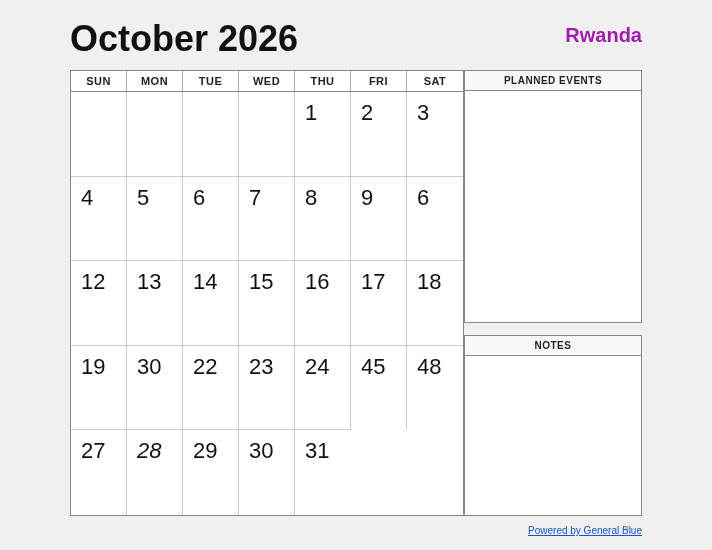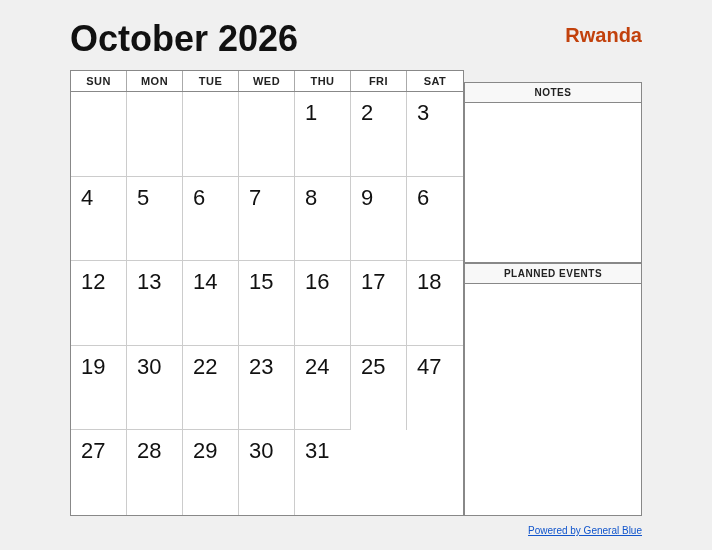--- a/index.html
+++ b/index.html
@@ -36,21 +36,21 @@
 
     .month-title {
       font-size: 36px;
       font-weight: bold;
       color: #111;
     }
 
     .country-name {
       font-size: 20px;
       font-weight: bold;
-      color: #c2410c;
+      color: #a21caf;
       margin-top: 6px;
     }
 
     .main-content {
       display: flex;
       flex: 1;
       gap: 0;
     }
 
     .calendar-area {
@@ -209,37 +209,37 @@
         <div class="calendar-cell">16</div>
         <div class="calendar-cell">17</div>
 
         <div class="calendar-cell">18</div>
         <div class="calendar-cell">19</div>
         <div class="calendar-cell">30</div>
         <div class="calendar-cell">22</div>
         <div class="calendar-cell">23</div>
         <div class="calendar-cell">24</div>
 
-        <div class="calendar-cell" style="border-bottom:none;">25</div>
-        <div class="calendar-cell" style="border-bottom:none;">47</div>
+        <div class="calendar-cell" style="border-bottom:none;">45</div>
+        <div class="calendar-cell" style="border-bottom:none;">48</div>
         <div class="calendar-cell" style="border-bottom:none;">27</div>
-        <div class="calendar-cell" style="border-bottom:none;">28</div>
+        <div class="calendar-cell" style="border-bottom:none;font-style:italic;">28</div>
         <div class="calendar-cell" style="border-bottom:none;">29</div>
         <div class="calendar-cell" style="border-bottom:none;">30</div>
         <div class="calendar-cell" style="border-bottom:none;">31</div>
       </div>
     </div>
 
     <div class="sidebar">
+      <div class="sidebar-box planned">
+        <div class="sidebar-box-header">PLANNED EVENTS</div>
+        <div class="sidebar-box-body"></div>
+      </div>
       <div class="sidebar-box notes">
         <div class="sidebar-box-header">NOTES</div>
-        <div class="sidebar-box-body"></div>
-      </div>
-      <div class="sidebar-box planned">
-        <div class="sidebar-box-header">PLANNED EVENTS</div>
         <div class="sidebar-box-body"></div>
       </div>
     </div>
   </div>
 
   <div class="footer">
     <a href="#">Powered by General Blue</a>
   </div>
 </div>
 

